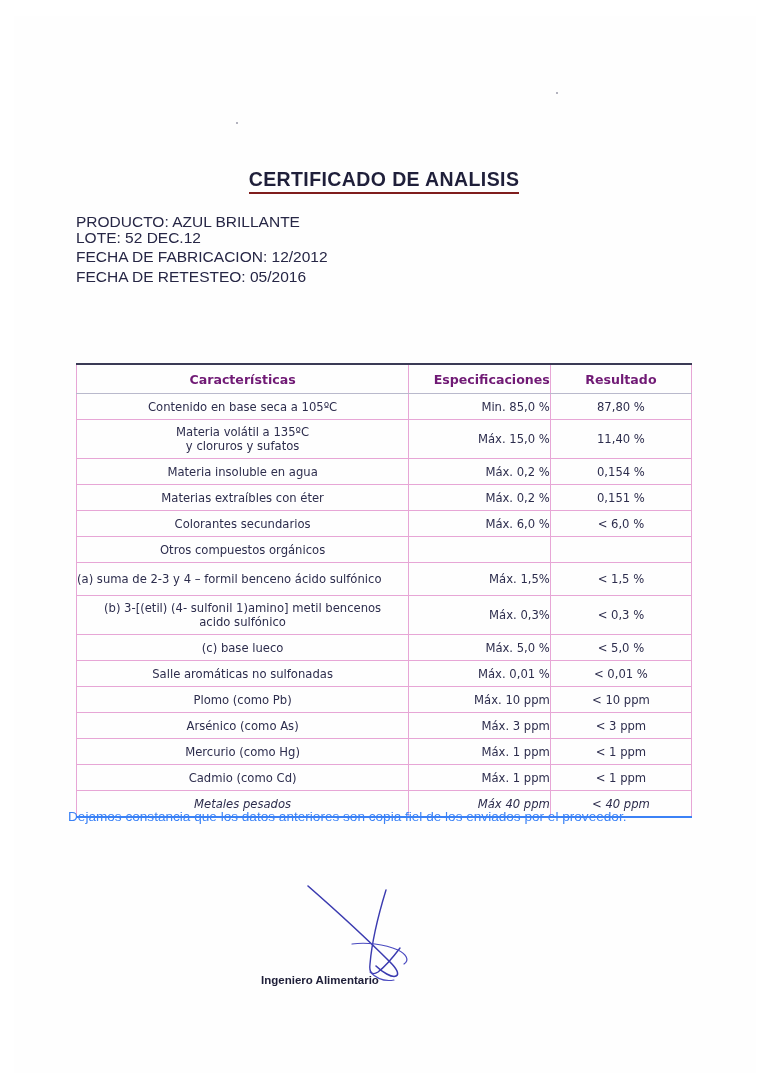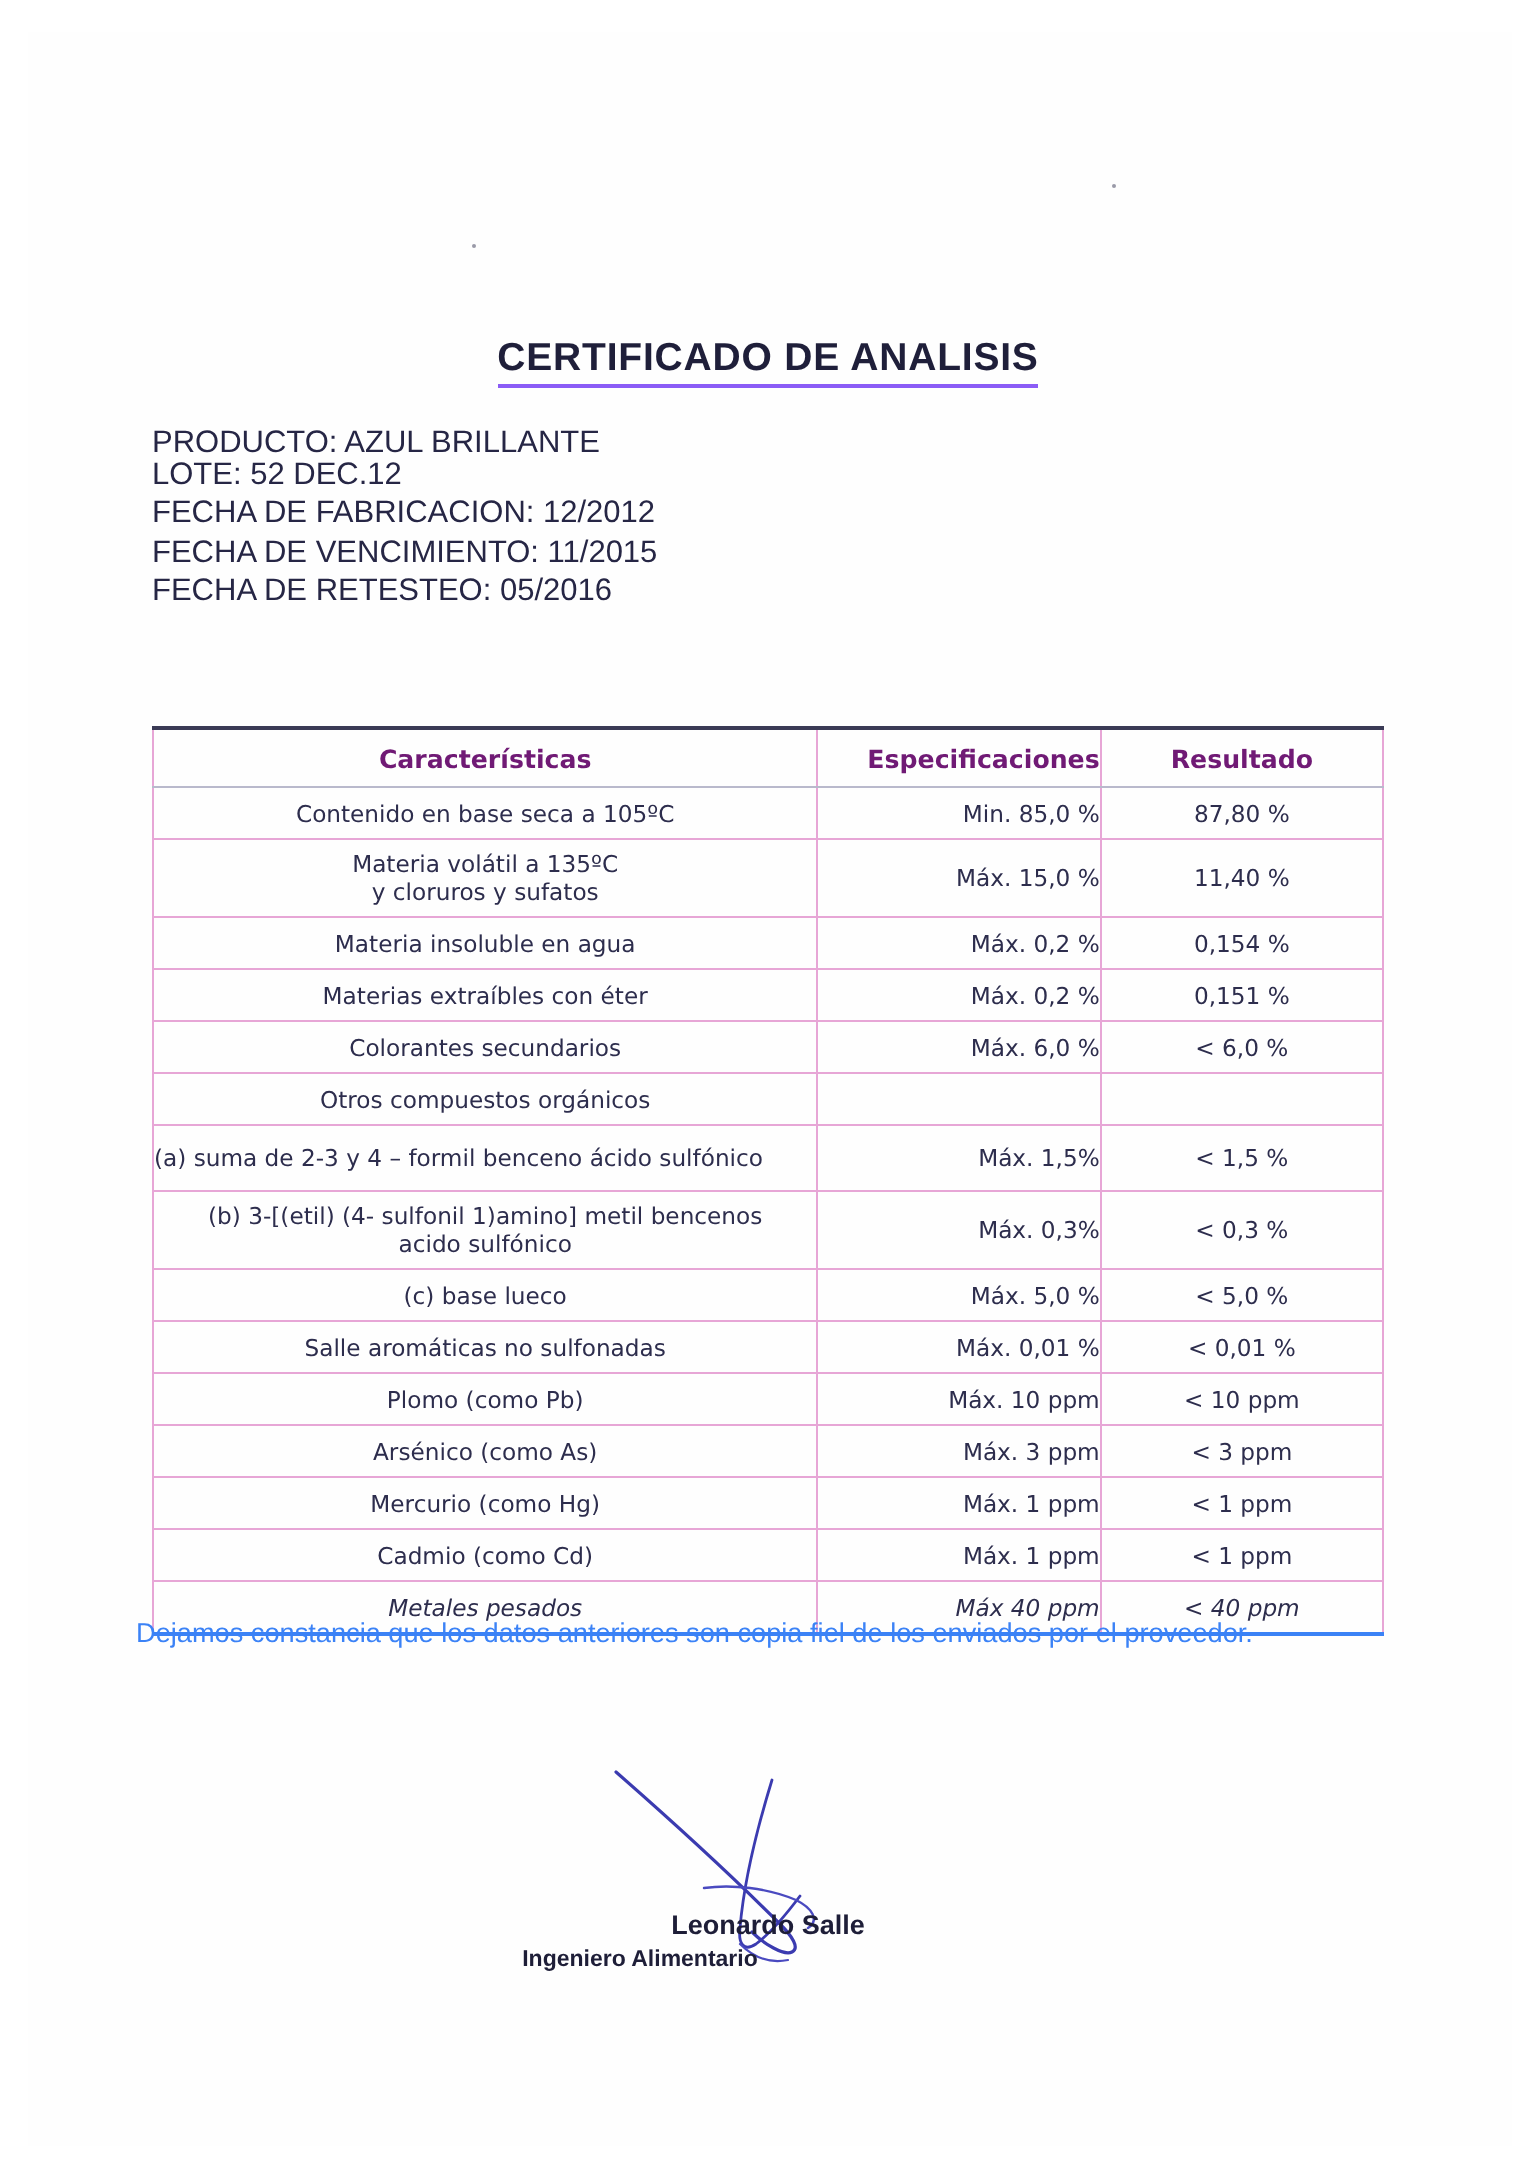--- a/index.html
+++ b/index.html
@@ -46,21 +46,21 @@
     left: 0;
     width: 768px;
     text-align: center;
     font-family: "Liberation Sans", sans-serif;
     font-size: 19.5px;
     font-weight: bold;
     letter-spacing: 0.4px;
     color: #1f1f3a;
   }
   .doc-title span {
-    border-bottom: 2px solid #8b5cf6;
+    border-bottom: 2px solid #7f1d1d;
     padding-bottom: 2px;
   }
 
   .meta {
     position: absolute;
     left: 76px;
     top: 214px;
     font-family: "Liberation Sans", sans-serif;
     font-size: 15.5px;
     color: #262645;
@@ -179,21 +179,20 @@
   <div class="speck" style="left:556px; top:92px;"></div>
 
   <div class="doc-title">
     <span>CERTIFICADO DE ANALISIS</span>
   </div>
 
   <div class="meta">
     <div class="product">PRODUCTO: AZUL BRILLANTE</div>
     <div class="line">LOTE: 52 DEC.12</div>
     <div class="line">FECHA DE FABRICACION: 12/2012</div>
-    <div class="line">FECHA DE VENCIMIENTO: 11/2015</div>
     <div class="line">FECHA DE RETESTEO: 05/2016</div>
   </div>
 
   <table class="analysis">
     <thead>
       <tr>
         <th class="col-char">Características</th>
         <th class="col-spec">Especificaciones</th>
         <th class="col-res">Resultado</th>
       </tr>
@@ -287,16 +286,15 @@
 
   <div class="signature-area">
     <svg class="sig-svg" width="180" height="110" viewBox="0 0 180 110">
       <path d="M8 6 C40 34, 66 58, 90 82 C96 88, 100 94, 96 96 C92 98, 82 92, 76 86" fill="none" stroke="#3b3bb0" stroke-width="1.6" stroke-linecap="round"></path>
       <path d="M86 10 C78 36, 72 60, 70 84 C69 92, 72 96, 78 92 C86 86, 94 76, 100 68" fill="none" stroke="#3b3bb0" stroke-width="1.4" stroke-linecap="round"></path>
       <path d="M52 64 C66 62, 84 64, 98 70 C106 74, 110 80, 104 84" fill="none" stroke="#4a4ac0" stroke-width="1.2" stroke-linecap="round"></path>
       <path d="M70 92 C76 98, 84 102, 94 100" fill="none" stroke="#4a4ac0" stroke-width="1.1" stroke-linecap="round"></path>
     </svg>
   </div>
 
-  <div class="sig-name">Leonardo Salle</div>
   <div class="sig-role">Ingeniero Alimentario</div>
 
 </div>
 
 </body></html>

